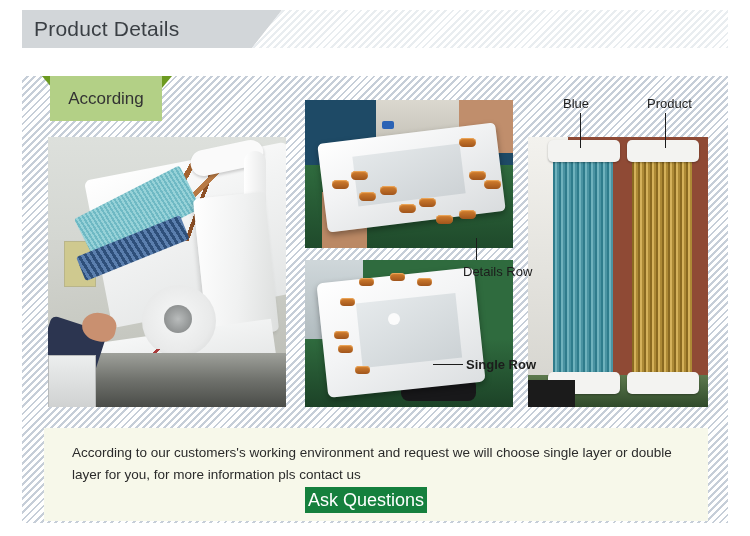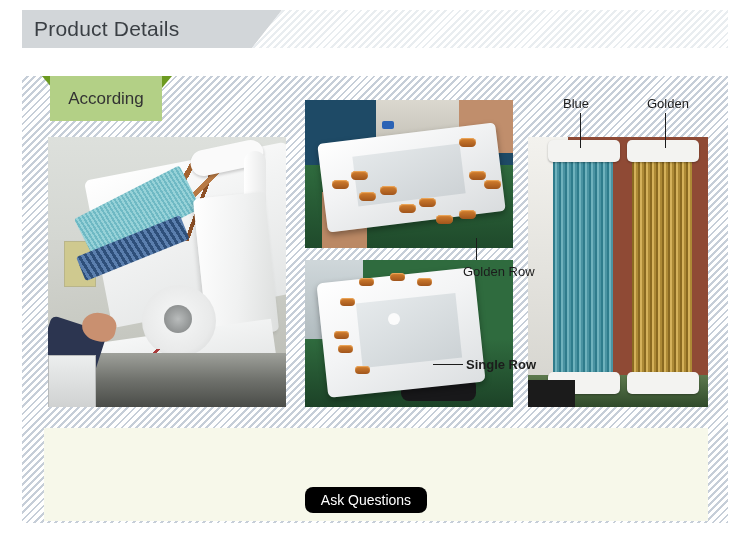--- a/index.html
+++ b/index.html
@@ -227,22 +227,22 @@
   #note-box{
     position:absolute;left:44px;top:428px;width:664px;height:93px;
     background:#f7f8ea;
   }
   #note-text{
     position:absolute;left:28px;top:14px;width:600px;
     font-size:13.5px;color:#2b2b2b;line-height:22px;
   }
   #ask-btn{
     position:absolute;left:261px;top:59px;width:122px;height:26px;
-    background:#000000;border-radius:8px;border:none;
-    color:#ffffff;font-size:14px;font-family:"Liberation Sans", sans-serif;
+    background:#15803d;border-radius:0;border:none;
+    color:#ffffff;font-size:18px;font-family:"Liberation Sans", sans-serif;
     cursor:pointer;line-height:26px;text-align:center;padding:0;
   }
 </style>
 </head>
 <body>
 
 <div id="header">
   <div id="header-bar"></div>
   <div id="header-bar-diag"></div>
   <div id="header-hatch"></div>
@@ -322,30 +322,31 @@
     <div class="ubends ub2"></div>
     <div class="cap capb-top"></div>
     <div class="cap capb-bot"></div>
     <div class="cap capg-top"></div>
     <div class="cap capg-bot"></div>
     <div class="darkbox"></div>
   </div>
 
   <div class="anno-text" id="lbl-blue" style="left:541px;top:20px;">Blue</div>
   <div class="leader" id="line-blue" style="left:558px;top:37px;"></div>
-  <div class="anno-text" id="lbl-golden" style="left:625px;top:20px;">Golden</div>
+  <div class="anno-text" id="lbl-golden" style="left:625px;top:20px;">Product</div>
   <div class="leader" id="line-golden" style="left:643px;top:37px;"></div>
 
-  <div class="anno-text" id="lbl-double" style="left:441px;top:188px;">Golden Row</div>
+  <div class="anno-text" id="lbl-double" style="left:441px;top:188px;">Details Row</div>
   <div class="leader" id="line-double-v" style="left:454px;top:162px;"></div>
 
   <div class="anno-text" id="lbl-single" style="left:444px;top:281px;font-weight:bold;">Single Row</div>
   <div class="leader" id="line-single-h" style="left:411px;top:288px;"></div>
 
   <div id="note-box" style="left:22px;top:352px;">
+    <div id="note-text">According to our customers's working environment and request  we will choose single layer or double layer for you, for more information pls contact us</div>
     <button id="ask-btn">Ask Questions</button>
   </div>
 </div>
 
 <div id="evap-tab">
   <div id="evap-left-flag"></div>
   <div id="evap-right-flag"></div>
   <div id="evap-box"></div>
   <div id="evap-label">According</div>
 </div>

